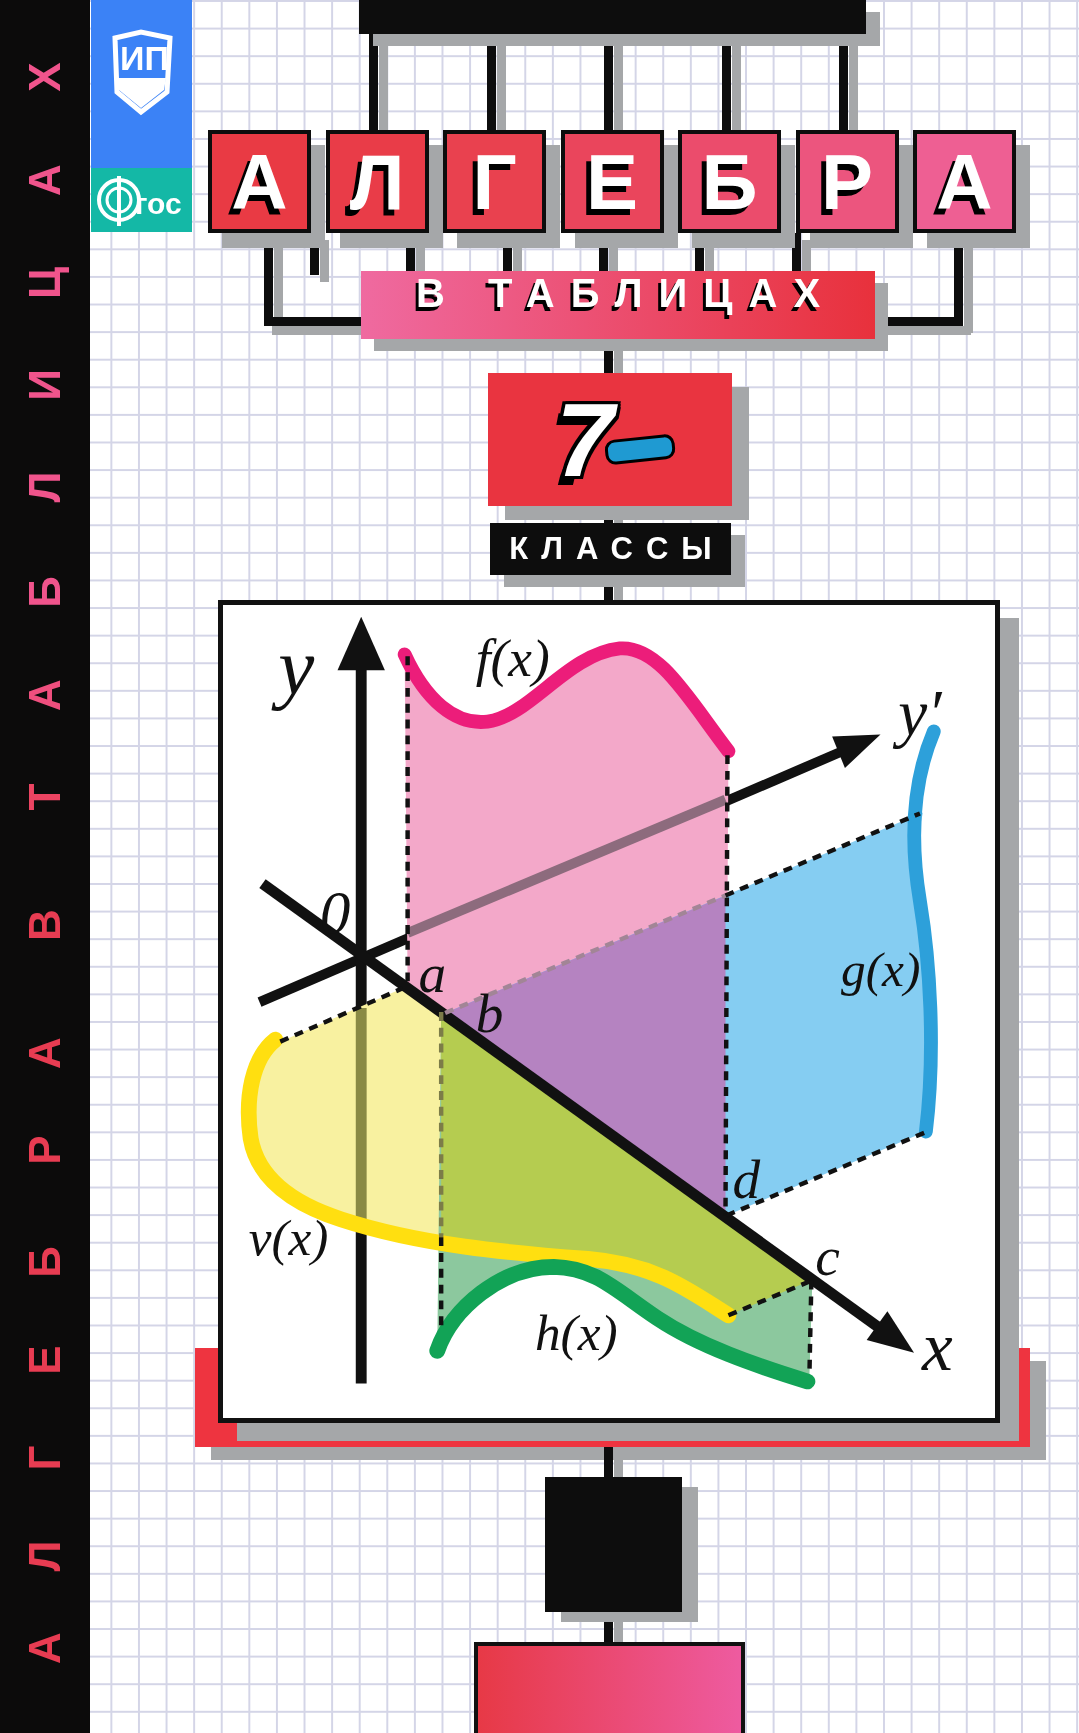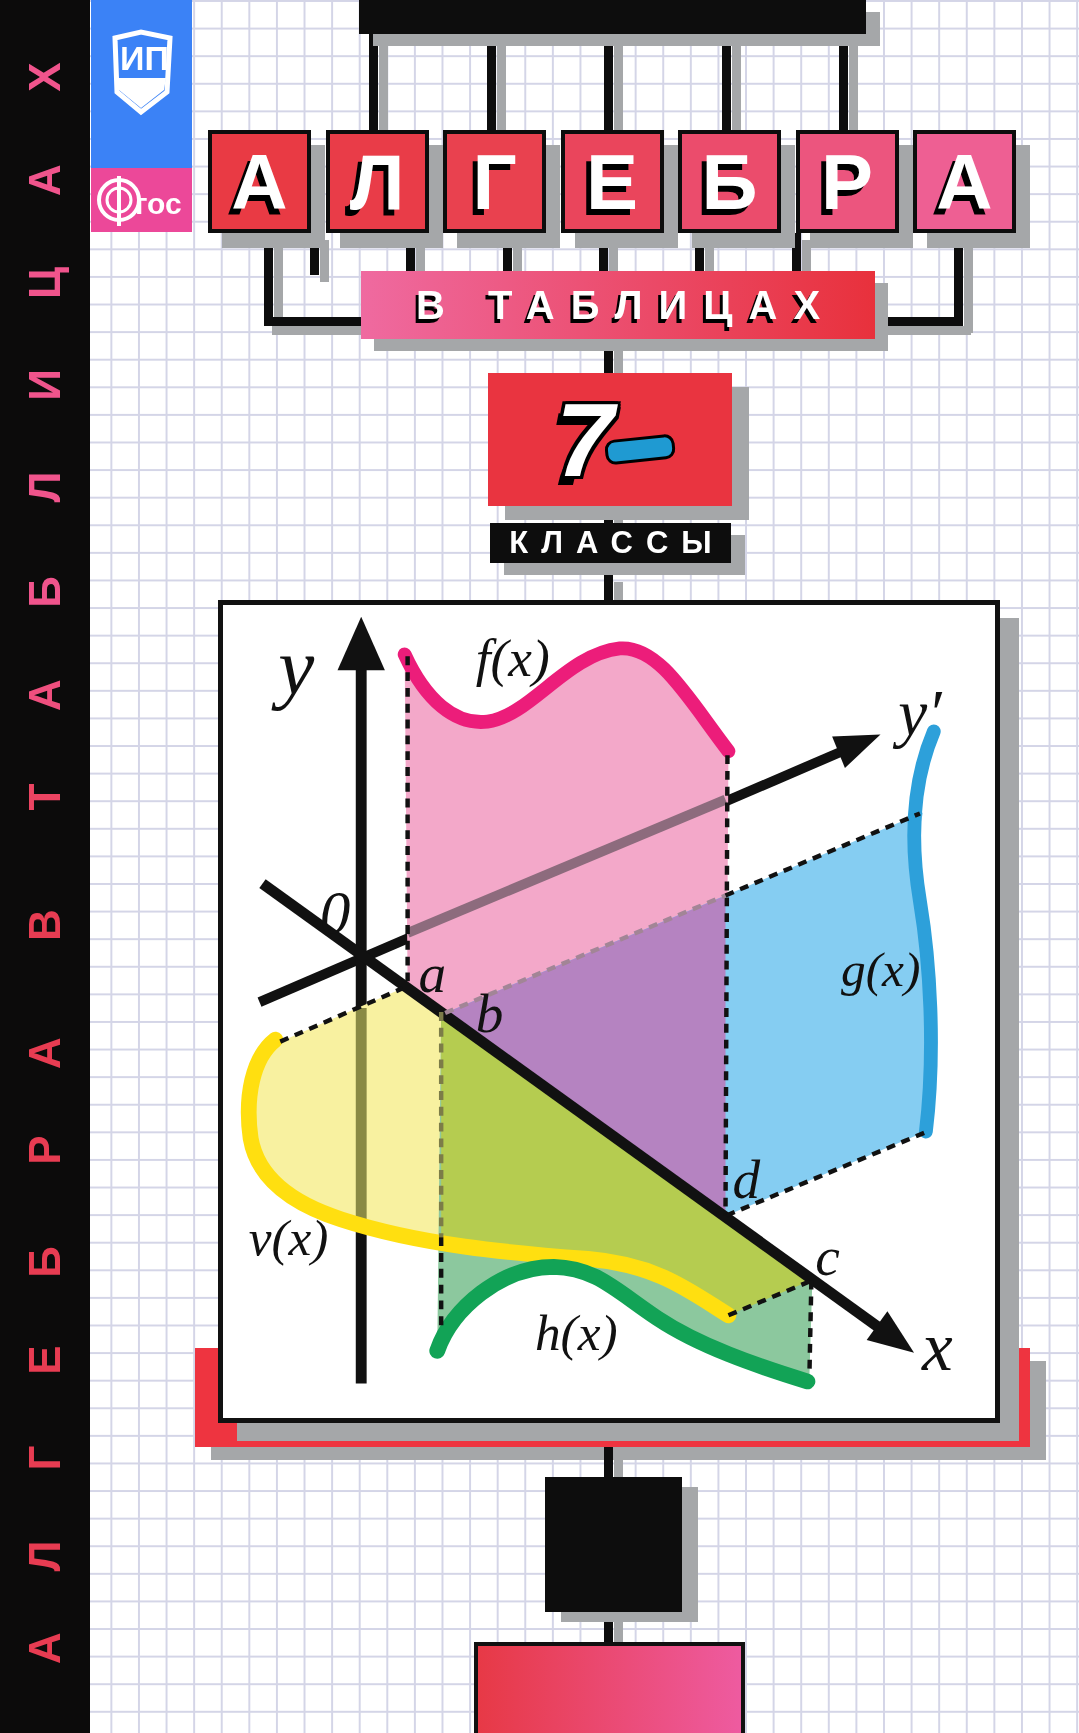--- a/index.html
+++ b/index.html
@@ -15,39 +15,39 @@
   .abs{position:absolute;}
   
   #left-strip{left:0;top:0;width:90px;height:1733px;background:#0c0b0b;z-index:6;}
   .strip-letter{
     position:absolute;left:0;width:90px;height:46px;line-height:46px;
     text-align:center;font-weight:bold;font-size:44px;
     transform:rotate(-90deg);font-family:"Liberation Sans",sans-serif;
   }
   
   #logo-ip{left:91px;top:0;width:101px;height:168px;background:#3b82f6;z-index:7;}
-  #logo-fgos{left:91px;top:168px;width:101px;height:64px;background:#ec4899;z-index:7;}
+  #logo-fgos{left:91px;top:168px;width:101px;height:64px;background:#14b8a6;z-index:7;}
   #top-bar{left:359px;top:0;width:507px;height:34px;background:#0d0d0d;box-shadow:14px 12px 0 #a5a7a9;z-index:2;}
   .rod{position:absolute;width:9px;background:#0d0d0d;box-shadow:10px 7px 0 #a5a7a9;z-index:1;}
   .hbar{position:absolute;height:9px;background:#0d0d0d;box-shadow:8px 9px 0 #a5a7a9;z-index:1;}
   
   .tile{
     position:absolute;top:130px;width:103px;height:103px;box-sizing:border-box;
     border:4px solid #0d0d0d;display:flex;align-items:center;justify-content:center;
     box-shadow:14px 15px 0 #a5a7a9;z-index:3;
   }
   .tile span{
     color:#fff;font-size:78px;font-weight:800;line-height:1;
     text-shadow:-5px 6px 0 #000;font-family:"Liberation Sans",sans-serif;
   }
   
   #banner{
     left:361px;top:271px;width:514px;height:68px;
     background:linear-gradient(90deg,#ef6aa0 0%,#e8313c 100%);
-    display:flex;align-items:center;justify-content:center;
+    display:flex;align-items:flex-start;justify-content:center;
     box-shadow:13px 12px 0 #a5a7a9;z-index:3;
   }
   #banner span{
     color:#fff;font-weight:800;font-size:40px;letter-spacing:16px;
     text-shadow:-3px 4px 0 #000;white-space:nowrap;padding-left:16px;
   }
   
   #badge711{
     left:488px;top:373px;width:244px;height:133px;background:#e93440;
     display:flex;align-items:center;justify-content:center;
@@ -58,21 +58,21 @@
     font-family:"Liberation Sans",sans-serif;position:relative;z-index:2;
     text-shadow:3px 0 0 #000,-3px 0 0 #000,0 3px 0 #000,0 -3px 0 #000,
       3px 3px 0 #000,-3px 3px 0 #000,3px -3px 0 #000,-3px -3px 0 #000,-7px 9px 0 #000;
   }
   #dash711{
     width:64px;height:19px;background:#1f9ad2;border:3px solid #000;border-radius:10px;
     transform:rotate(-6deg) translateY(10px);margin:0 -10px;position:relative;z-index:1;
   }
   
   #klassy{
-    left:490px;top:523px;width:241px;height:40px;background:#0d0d0d;
+    left:490px;top:523px;width:241px;height:52px;background:#0d0d0d;
     display:flex;align-items:center;justify-content:center;
     box-shadow:14px 12px 0 #a5a7a9;z-index:3;
   }
   #klassy span{color:#fff;font-weight:800;font-size:31px;letter-spacing:13px;padding-left:13px;white-space:nowrap;}
   
   #red-bar{left:195px;top:1348px;width:835px;height:99px;background:#ee3440;box-shadow:16px 13px 0 #a5a7a9;z-index:1;}
   #panel{
     left:218px;top:600px;width:782px;height:823px;background:#fff;box-sizing:border-box;
     border:5px solid #111;box-shadow:19px 18px 0 #a5a7a9;z-index:2;
   }

